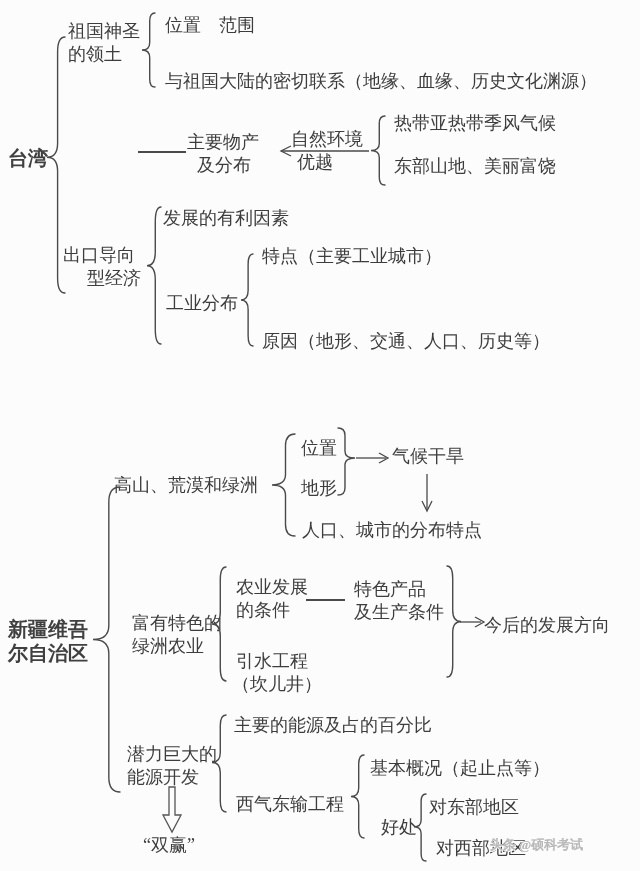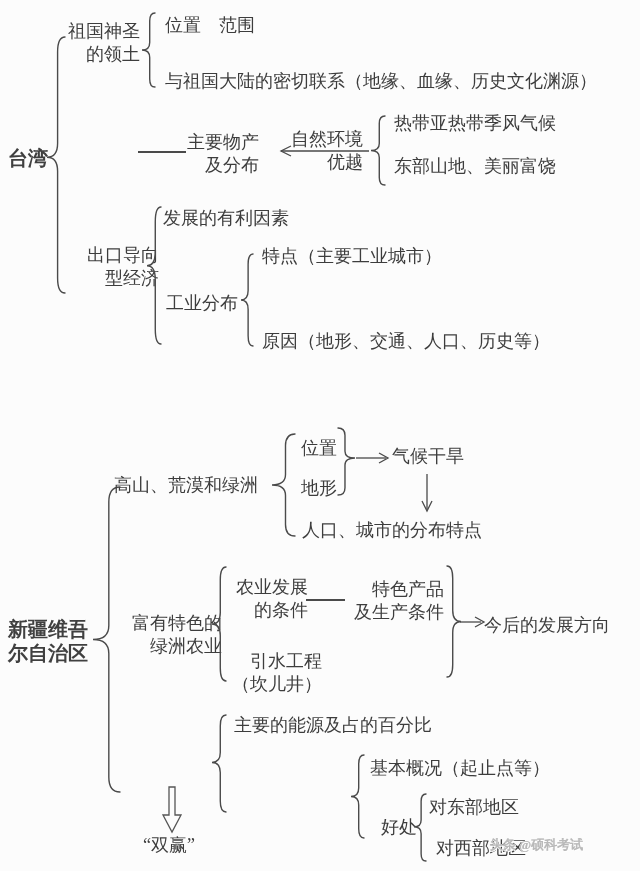--- a/index.html
+++ b/index.html
@@ -1,18 +1,18 @@
 <!DOCTYPE html>
 <html><head>
 <meta charset="utf-8">
 <style>
   html,body{margin:0;padding:0;background:#fcfcfc;}
   .canvas{position:relative;width:640px;height:871px;background:#fcfcfc;overflow:hidden;
           font-family:"Liberation Serif","DejaVu Serif",serif;color:#3d3d3d;}
-  .t{position:absolute;font-size:18px;line-height:23px;white-space:nowrap;text-align:right;}
+  .t{position:absolute;font-size:18px;line-height:23px;white-space:nowrap;}
   .t div{white-space:nowrap;}
   .bold{font-weight:bold;font-size:20px;line-height:24px;color:#404040;}
   .brace{position:absolute;}
   .brace svg{display:block;}
   .arr{position:absolute;stroke:#4a4a4a;stroke-width:1.3;fill:none;}
   .hline{position:absolute;height:1.5px;background:#4a4a4a;}
   .watermark{position:absolute;color:#b9b9b9;font-size:13px;font-weight:bold;
              text-shadow:0.5px 0.5px 0 #fff, -0.5px -0.5px 0 #d8d8d8;}
 </style>
 </head>
@@ -35,39 +35,39 @@
       <svg width="15" height="76" viewBox="0 0 15 76">
         <path d="M 14 1 Q 8.7 1 8.7 9.12 L 8.7 30.4 Q 8.7 38 1 38 Q 8.7 38 8.7 45.6 L 8.7 66.88 Q 8.7 75 14 75" fill="none" stroke="#4a4a4a" stroke-width="1.4" stroke-linecap="round"></path>
       </svg>
     </div>
   <div class="t" style="left:165px;top:14px">位置　范围</div>
   <div class="t" style="left:165px;top:70px">与祖国大陆的密切联系（地缘、血缘、历史文化渊源）</div>
 
   <div class="hline" style="left:138px;top:151px;width:48px"></div>
   <div class="t" style="left:187px;top:131px">
     <div>主要物产</div>
-    <div style="margin-left:4px">及分布</div>
+    <div style="margin-left:10px">及分布</div>
   </div>
   <svg class="arr" style="left:277px;top:143px" width="94" height="16">
     <line x1="92" y1="8" x2="4" y2="8"></line>
       <polyline points="14,3 4,8 14,13"></polyline>
   </svg>
   <div class="t" style="left:291px;top:128px">
     <div>自然环境</div>
     <div style="margin-left:6px">优越</div>
   </div>
   <div class="brace" style="left:370px;top:115px;width:16px;height:71px">
       <svg width="16" height="71" viewBox="0 0 16 71">
         <path d="M 15 1 Q 9.28 1 9.28 8.52 L 9.28 28.4 Q 9.28 35.5 1 35.5 Q 9.28 35.5 9.28 42.6 L 9.28 62.480000000000004 Q 9.28 70 15 70" fill="none" stroke="#4a4a4a" stroke-width="1.4" stroke-linecap="round"></path>
       </svg>
     </div>
   <div class="t" style="left:394px;top:112px">热带亚热带季风气候</div>
   <div class="t" style="left:394px;top:155px">东部山地、美丽富饶</div>
 
-  <div class="t" style="left:81px;top:244px">
+  <div class="t" style="left:63px;top:244px">
     <div>出口导向</div>
     <div style="margin-left:24px">型经济</div>
   </div>
   <div class="brace" style="left:146px;top:206px;width:16px;height:139px">
       <svg width="16" height="139" viewBox="0 0 16 139">
         <path d="M 15 1 Q 9.28 1 9.28 16 L 9.28 45.87 Q 9.28 59.769999999999996 1 59.769999999999996 Q 9.28 59.769999999999996 9.28 73.67 L 9.28 123 Q 9.28 138 15 138" fill="none" stroke="#4a4a4a" stroke-width="1.4" stroke-linecap="round"></path>
       </svg>
     </div>
   <div class="t" style="left:163px;top:207px">发展的有利因素</div>
   <div class="t" style="left:166px;top:292px">工业分布</div>
@@ -139,26 +139,31 @@
   <svg class="arr" style="left:458px;top:615px" width="30" height="14">
     <line x1="2" y1="7" x2="23" y2="7"></line>
       <polyline points="17,2 26,7 17,12"></polyline>
   </svg>
   <div class="t" style="left:484px;top:614px">今后的发展方向</div>
   <div class="t" style="left:236px;top:650px">
     <div>引水工程</div>
     <div style="margin-left:-4px">（坎儿井）</div>
   </div>
 
+  <div class="t" style="left:127px;top:743px">
+    <div>潜力巨大的</div>
+    <div>能源开发</div>
+  </div>
   <div class="brace" style="left:211px;top:714px;width:16px;height:99px">
       <svg width="16" height="99" viewBox="0 0 16 99">
         <path d="M 15 1 Q 9.28 1 9.28 11.879999999999999 L 9.28 38.61 Q 9.28 48.51 1 48.51 Q 9.28 48.51 9.28 58.41 L 9.28 87.12 Q 9.28 98 15 98" fill="none" stroke="#4a4a4a" stroke-width="1.4" stroke-linecap="round"></path>
       </svg>
     </div>
   <div class="t" style="left:234px;top:714px">主要的能源及占的百分比</div>
+  <div class="t" style="left:236px;top:793px">西气东输工程</div>
   <div class="brace" style="left:350px;top:754px;width:15px;height:85px">
       <svg width="15" height="85" viewBox="0 0 15 85">
         <path d="M 14 1 Q 8.7 1 8.7 10.2 L 8.7 34 Q 8.7 42.5 1 42.5 Q 8.7 42.5 8.7 51 L 8.7 74.8 Q 8.7 84 14 84" fill="none" stroke="#4a4a4a" stroke-width="1.4" stroke-linecap="round"></path>
       </svg>
     </div>
   <div class="t" style="left:370px;top:757px">基本概况（起止点等）</div>
   <div class="t" style="left:381px;top:816px">好处</div>
   <div class="brace" style="left:413px;top:793px;width:14px;height:69px">
       <svg width="14" height="69" viewBox="0 0 14 69">
         <path d="M 13 1 Q 8.12 1 8.12 8.28 L 8.12 26.910000000000004 Q 8.12 33.81 1 33.81 Q 8.12 33.81 8.12 40.71 L 8.12 60.72 Q 8.12 68 13 68" fill="none" stroke="#4a4a4a" stroke-width="1.4" stroke-linecap="round"></path>

